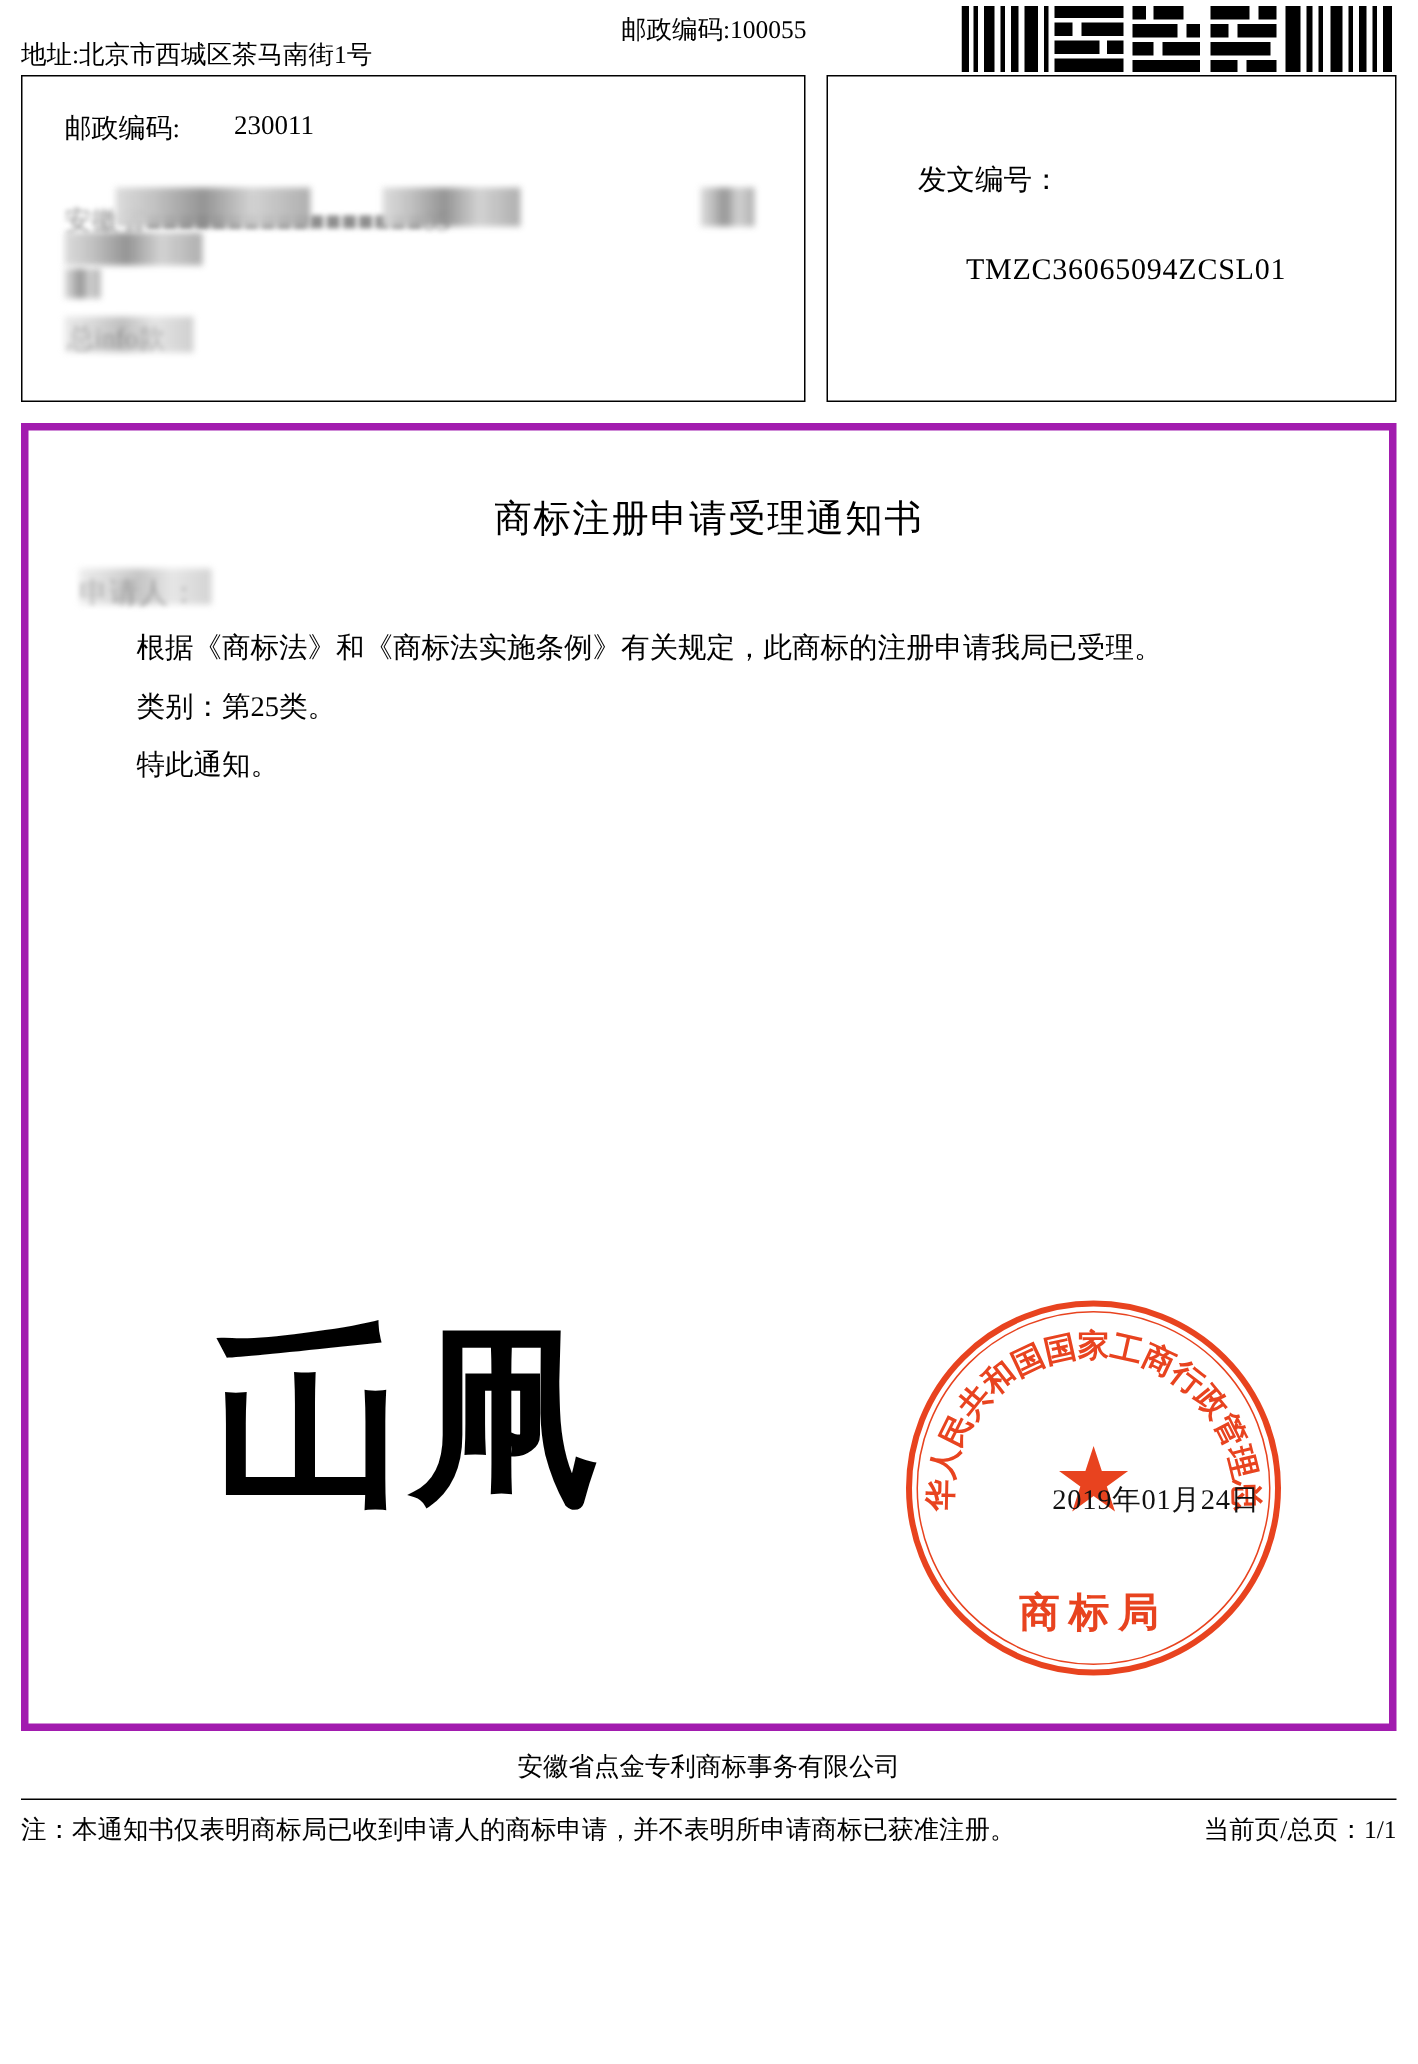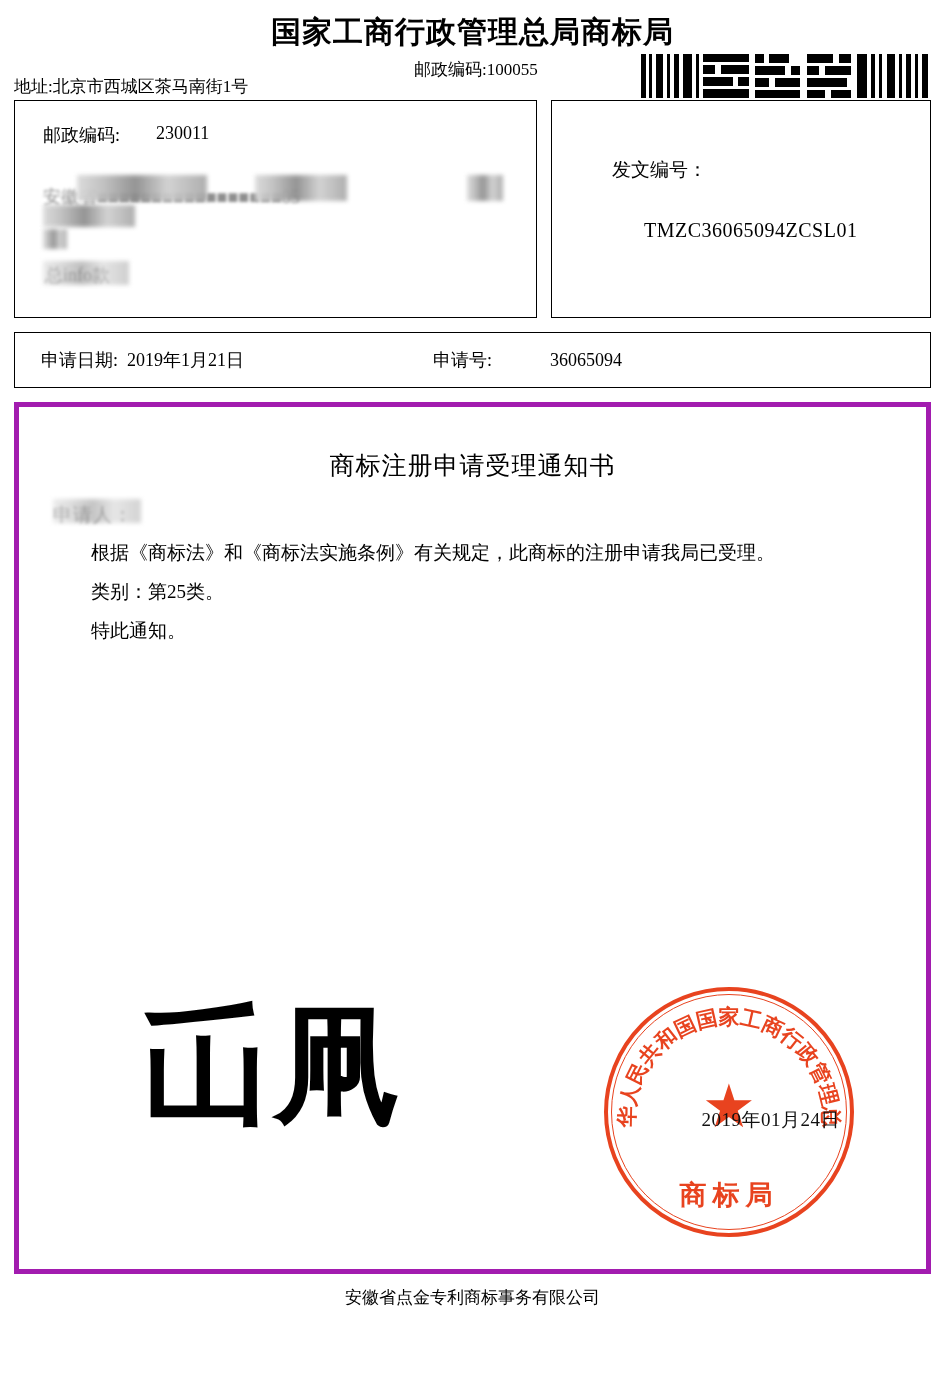--- a/index.html
+++ b/index.html
@@ -259,21 +259,20 @@
     display: flex;
     justify-content: space-between;
     font-size: 17px;
   }
 </style>
 </head>
 <body>
 
 <div class="page">
 
-  <div class="doc-title">国家工商行政管理总局商标局</div>
 
   <div class="header-row">
     <div class="addr">地址:北京市西城区茶马南街1号</div>
     <div class="postcode-top">邮政编码:100055</div>
 
     <div class="barcode">
       <div class="bar" style="left:0px;width:5px"></div>
       <div class="bar" style="left:8px;width:3px"></div>
       <div class="bar" style="left:15px;width:7px"></div>
       <div class="bar" style="left:26px;width:3px"></div>
@@ -328,28 +327,20 @@
       <div class="ghost-text" style="left:30px; top:162px;">总info款</div>
       <div class="redact" style="left:28px; top:160px; width:86px; height:24px; opacity:.55;"></div>
     </div>
 
     <div class="box box-right">
       <div class="wenfa-label">发文编号：</div>
       <div class="wenfa-value">TMZC36065094ZCSL01</div>
     </div>
   </div>
 
-  <div class="daterow">
-    <span class="d1">
-      <span>申请日期:</span>
-      &nbsp;<span>2019年1月21日</span>
-    </span>
-    <span class="d2">申请号:</span>
-    <span class="d3">36065094</span>
-  </div>
 
   <div class="main">
     <div class="main-title">商标注册申请受理通知书</div>
 
     <div class="applicant-ghost">申请人：</div>
     <div class="redact" style="left:34px; top:92px; width:88px; height:24px; opacity:.5;"></div>
 
     <div class="paras">
       <p class="para">根据《商标法》和《商标法实施条例》有关规定，此商标的注册申请我局已受理。</p>
       <p class="para">类别：第25类。</p>
@@ -370,13 +361,17 @@
         </text>
       </svg>
       <div class="star">★</div>
       <div class="bottom-text">商标局</div>
     </div>
     <div class="seal-date">2019年01月24日</div>
   </div>
 
   <div class="agency">安徽省点金专利商标事务有限公司</div>
 
+  <div class="footer">
+    <span>注：本通知书仅表明商标局已收到申请人的商标申请，并不表明所申请商标已获准注册。</span>
+    <span>当前页/总页：1/1</span>
+  </div>
 </div>
 
 </body></html>

